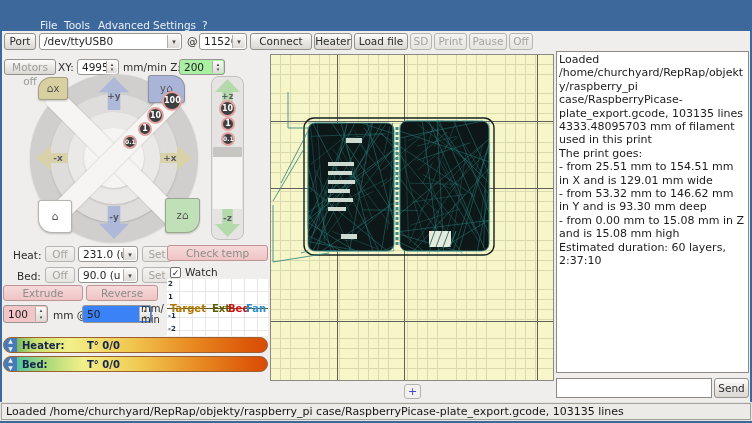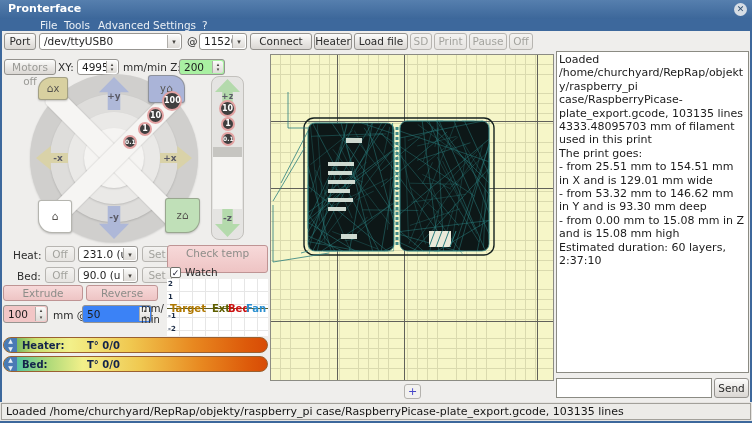--- a/index.html
+++ b/index.html
@@ -120,24 +120,20 @@
     padding-left:4px; white-space:nowrap; overflow:hidden; }
 
   .chk { width:11px; height:11px; background:#fff; border:1px solid #6f6f69;
     border-radius:2px; font-size:9px; line-height:10px; text-align:center; color:#15152a; font-weight:bold; }
 </style>
 </head>
 <body>
 
 <div id="frame">
 
-  <div class="abs" id="titlebar">
-    <span class="abs" id="title">Pronterface</span>
-    <div class="abs" id="close-btn">✕</div>
-  </div>
 
   <div class="abs" id="menubar">
     <span class="abs menu-item" style="left:8px">File</span>
     <span class="abs menu-item" style="left:32px">Tools</span>
     <span class="abs menu-item" style="left:66px">Advanced</span>
     <span class="abs menu-item" style="left:121px">Settings</span>
     <span class="abs menu-item" style="left:170px">?</span>
   </div>
 
   <div class="abs" id="content-bg"></div>
@@ -212,21 +208,21 @@
     <div class="abs jog-arrow arr-down z-col" style="left:3px;top:132px;width:25px;height:28px;padding-top:4px"><span>-z</span></div>
   </div>
 
   <span class="abs lbl" style="left:13px;top:249px">Heat:</span>
   <div class="abs btn disabled" style="left:45px;top:246px;width:30px;height:16px;line-height:14px">Off</div>
   <div class="abs field" style="left:78px;top:246px;width:60px;height:16px">
     <span class="txt">231.0 (u</span>
     <span class="dd">▾</span>
   </div>
   <div class="abs btn disabled" style="left:142px;top:246px;width:30px;height:16px;line-height:14px">Set</div>
-  <div class="abs btn pink" style="left:167px;top:245px;width:101px;height:28px;line-height:14px">Check temp</div>
+  <div class="abs btn pink" style="left:167px;top:245px;width:101px;height:16px;line-height:14px">Check temp</div>
 
   <span class="abs lbl" style="left:17px;top:270px">Bed:</span>
   <div class="abs btn disabled" style="left:45px;top:267px;width:30px;height:16px;line-height:14px">Off</div>
   <div class="abs field" style="left:78px;top:267px;width:60px;height:16px">
     <span class="txt">90.0 (u</span>
     <span class="dd">▾</span>
   </div>
   <div class="abs btn disabled" style="left:142px;top:267px;width:30px;height:16px;line-height:14px">Set</div>
   <div class="abs chk" style="left:170px;top:267px">✓</div>
   <span class="abs lbl" style="left:185px;top:266px">Watch</span>

